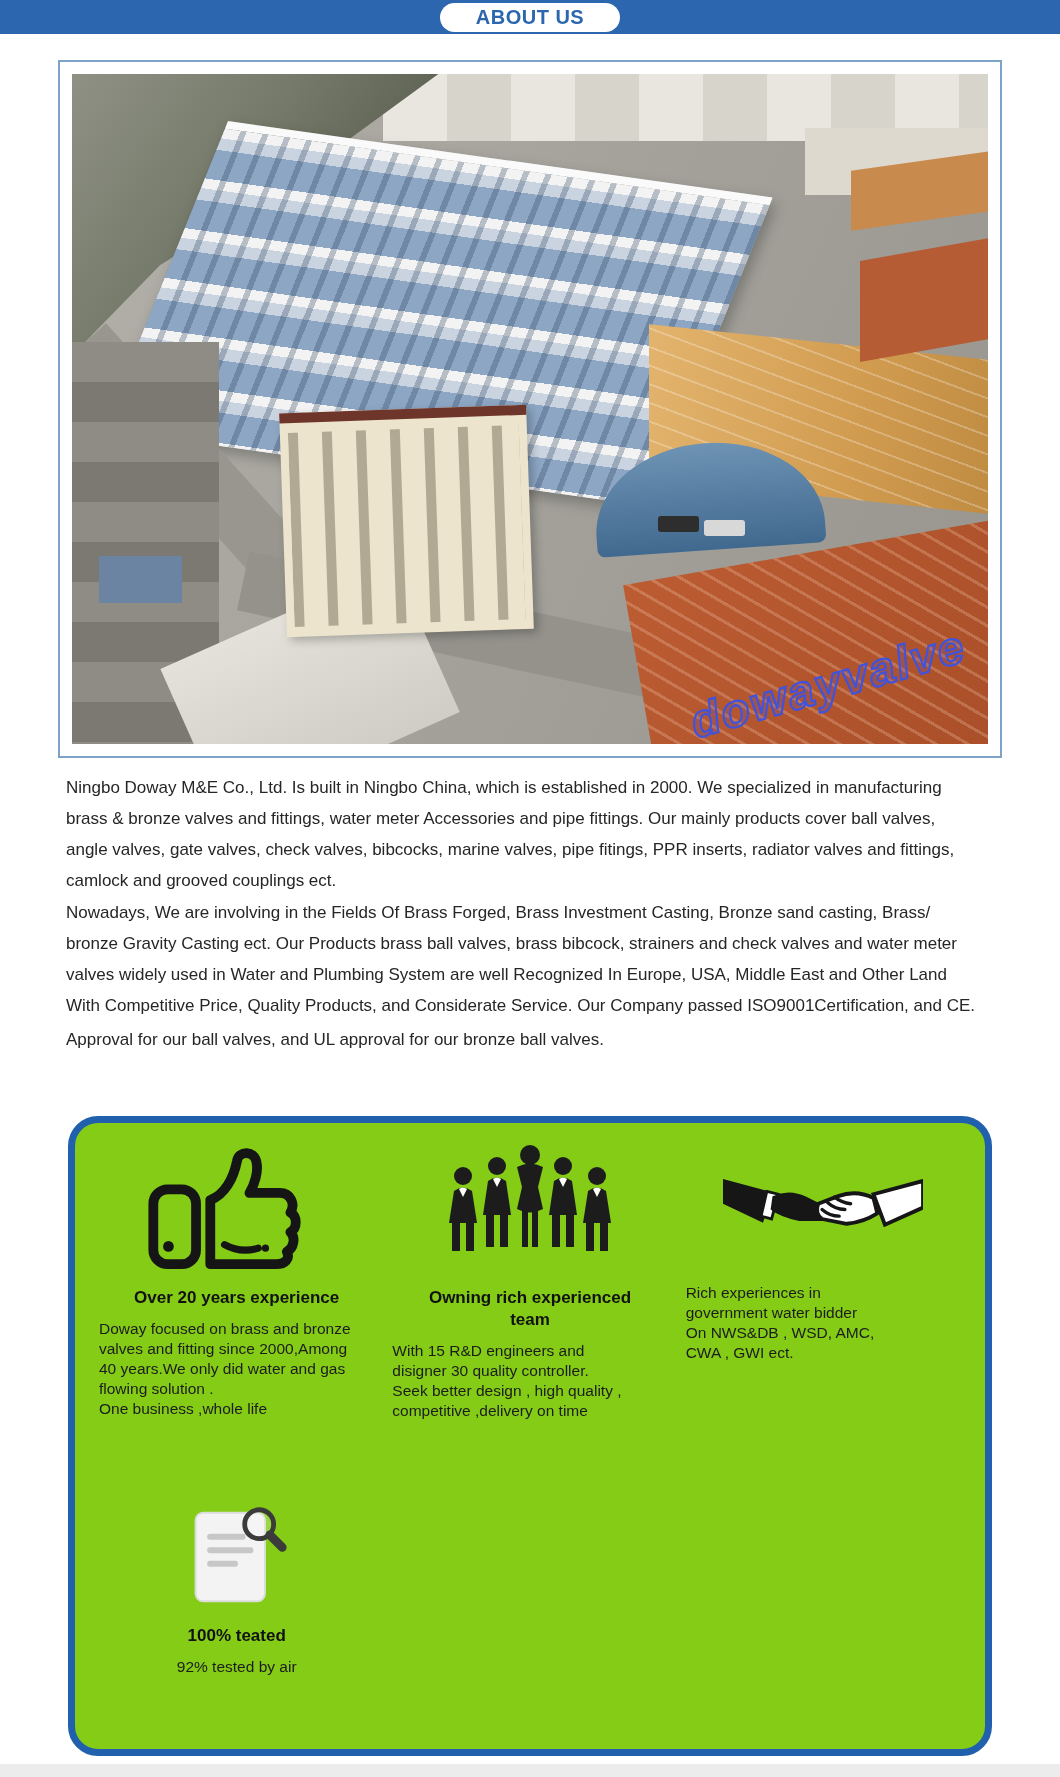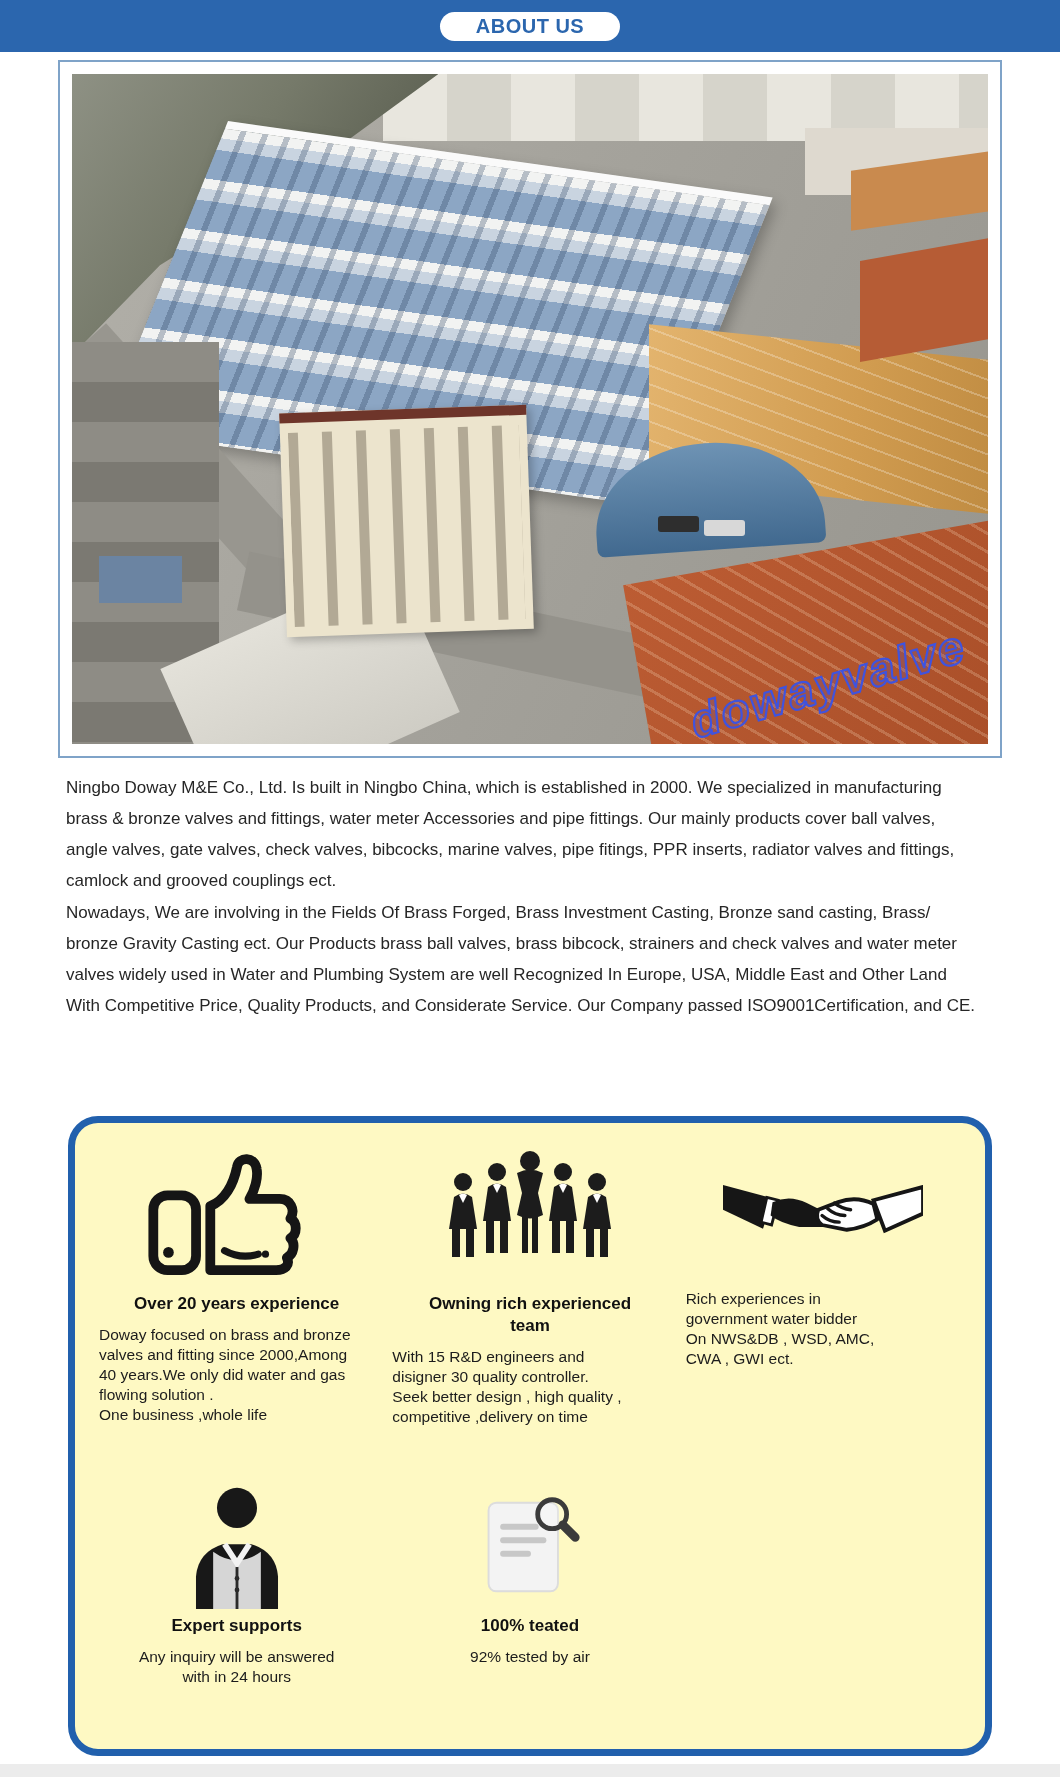--- a/index.html
+++ b/index.html
@@ -1,20 +1,20 @@
 <!DOCTYPE html>
 <html><head>
 <meta charset="utf-8">
 <style>
   html,body{margin:0;padding:0;background:#ffffff;}
   .page{position:relative;width:1060px;height:1777px;background:#ffffff;overflow:hidden;
         font-family:"Liberation Sans", sans-serif;color:#262626;}
 
   
-  .topbar{position:absolute;top:0;left:0;right:0;height:52px;background:#2b66ae;
+  .topbar{position:absolute;top:0;left:0;right:0;height:34px;background:#2b66ae;
           display:flex;align-items:center;justify-content:center;}
   .pill{background:#ffffff;border-radius:999px;padding:3px 30px;min-width:120px;text-align:center;}
   .pill span{color:#2b66ae;font-weight:bold;font-size:20px;letter-spacing:.5px;}
 
   
   .photo-frame{position:absolute;top:60px;left:58px;width:944px;height:698px;box-sizing:border-box;
                background:#ffffff;border:2px solid #7fa3c8;padding:12px;margin:0;}
   .photo{position:relative;width:916px;height:670px;background:linear-gradient(115deg,#b3b1aa 0%,#a5a39c 45%,#97958e 100%);overflow:hidden;}
   .photo div{position:absolute;}
   .ph-mountain{left:0;top:0;width:40%;height:42%;
@@ -58,23 +58,23 @@
       font-size:47px;letter-spacing:2px;color:rgba(64,83,224,.18);
       -webkit-text-stroke:2.2px #3f53de;}
 
   
   .about-text{position:absolute;top:772px;left:66px;width:930px;font-size:17px;line-height:31px;color:#262626;}
   .about-text p{margin:0 17px 1px 0;}
   .about-text p.last{margin-top:3px;}
 
   
   .features-box{position:absolute;top:1116px;left:68px;width:924px;height:640px;box-sizing:border-box;
-      background:#fef9c3;border:7px solid #2160ad;border-radius:30px;
+      background:#84cc16;border:7px solid #2160ad;border-radius:30px;
       display:grid;grid-template-columns:repeat(3,1fr);column-gap:18px;row-gap:12px;
-      padding:18px 24px;overflow:hidden;}
+      padding:12px 24px;overflow:hidden;}
   .feature{display:flex;flex-direction:column;align-items:center;}
   .icon-box{display:flex;align-items:center;justify-content:center;height:148px;width:100%;}
   .row2 .icon-box{height:128px;}
   .feature h3{margin:4px 0 10px 0;font-size:17px;line-height:22px;color:#111;text-align:center;
       white-space:pre-line;font-weight:bold;}
   .feature p{margin:0;font-size:15.5px;line-height:20px;color:#1c1c1c;white-space:pre-line;width:100%;}
   .feature p.left{text-align:left;}
   .feature p.center{text-align:center;}
 
   .bottom-strip{position:absolute;bottom:0;left:0;right:0;height:13px;background:#ececec;}
@@ -109,20 +109,21 @@
       <div class="ph-car2"></div>
       <div class="ph-red-roof-1"></div>
       <div class="ph-red-roof-2"></div>
       <div class="watermark">dowayvalve</div>
     </div>
   </figure>
 
   <section class="about-text">
     <p>Ningbo Doway M&amp;E Co., Ltd. Is built in Ningbo China, which is established in 2000. We specialized in manufacturing brass &amp; bronze valves and fittings, water meter Accessories and pipe fittings. Our mainly products cover ball valves, angle valves, gate valves, check valves, bibcocks, marine valves, pipe fitings, PPR inserts, radiator valves and fittings, camlock and grooved couplings ect.</p>
     <p>Nowadays, We are involving in the Fields Of Brass Forged, Brass Investment Casting, Bronze sand casting, Brass/ bronze Gravity Casting ect. Our Products brass ball valves, brass bibcock, strainers and check valves and water meter valves widely used in Water and Plumbing System are well Recognized In Europe, USA, Middle East and Other Land With Competitive Price, Quality Products, and Considerate Service. Our Company passed ISO9001Certification, and CE.</p>
+    <p class="last">Approval for our ball valves, and UL approval for our bronze ball valves.</p>
   </section>
 
   <section class="features-box">
 
     <div class="feature">
       <div class="icon-box">
         <svg width="200" height="146" viewBox="0 0 110 82" fill="none" stroke="#151515" stroke-width="5.5" stroke-linejoin="round" stroke-linecap="round">
           <rect x="8" y="30" width="24" height="42" rx="8"></rect>
           <circle cx="16.5" cy="62" r="3" fill="#151515" stroke="none"></circle>
           <path d="M40 72 L40 36 C48 33 53 24 55 14 C56 8 65 8 66 15 C67 20 65 27 62 32 L79 32 C85 32 88 38 85 43 C89 45 89 52 85 54 C88 57 87 63 83 65 C85 69 82 72 77 72 Z"></path>
@@ -196,36 +197,20 @@
           <path d="M104 48 q8 7 18 7 M110 41 q8 7 18 7 M117 35 q8 6 17 7" stroke="#161616" stroke-width="3.5" fill="none" stroke-linecap="round"></path>
         </svg>
       </div>
       <p class="left">Rich experiences in
 government  water bidder
  On NWS&amp;DB , WSD, AMC,
 CWA , GWI  ect.</p>
     </div>
 
 
-    <div class="feature row2">
-      <div class="icon-box">
-        <svg width="106" height="124" viewBox="0 0 110 130">
-          <circle cx="55" cy="24" r="21" fill="#181818"></circle>
-          <path d="M12 130 L12 96 Q14 70 40 62 L70 62 Q96 70 98 96 L98 130 Z" fill="#181818"></path>
-          <path d="M30 70 Q55 88 80 70 L80 130 L30 130 Z" fill="#d6d6d6"></path>
-          <path d="M42 62 L55 82 L68 62" stroke="#f2f2f2" stroke-width="6" fill="none"></path>
-          <rect x="53.5" y="86" width="3" height="44" fill="#2a2a2a"></rect>
-          <circle cx="55" cy="98" r="2.5" fill="#2a2a2a"></circle>
-          <circle cx="55" cy="110" r="2.5" fill="#2a2a2a"></circle>
-        </svg>
-      </div>
-      <h3>Expert  supports</h3>
-      <p class="center">Any inquiry  will be answered
-with  in 24 hours</p>
-    </div>
 
     <div class="feature row2">
       <div class="icon-box">
         <svg width="106" height="118" viewBox="0 0 110 120">
           <rect x="12" y="14" width="72" height="92" rx="8" fill="#f3f3f3" stroke="#dcdcdc" stroke-width="2"></rect>
           <rect x="24" y="36" width="40" height="6" rx="3" fill="#c7c7c7"></rect>
           <rect x="24" y="50" width="48" height="6" rx="3" fill="#c7c7c7"></rect>
           <rect x="24" y="64" width="32" height="6" rx="3" fill="#c7c7c7"></rect>
           <circle cx="78" cy="26" r="15" fill="rgba(255,255,255,.2)" stroke="#3b3b3b" stroke-width="5"></circle>
           <line x1="89" y1="37" x2="102" y2="50" stroke="#3b3b3b" stroke-width="9" stroke-linecap="round"></line>

